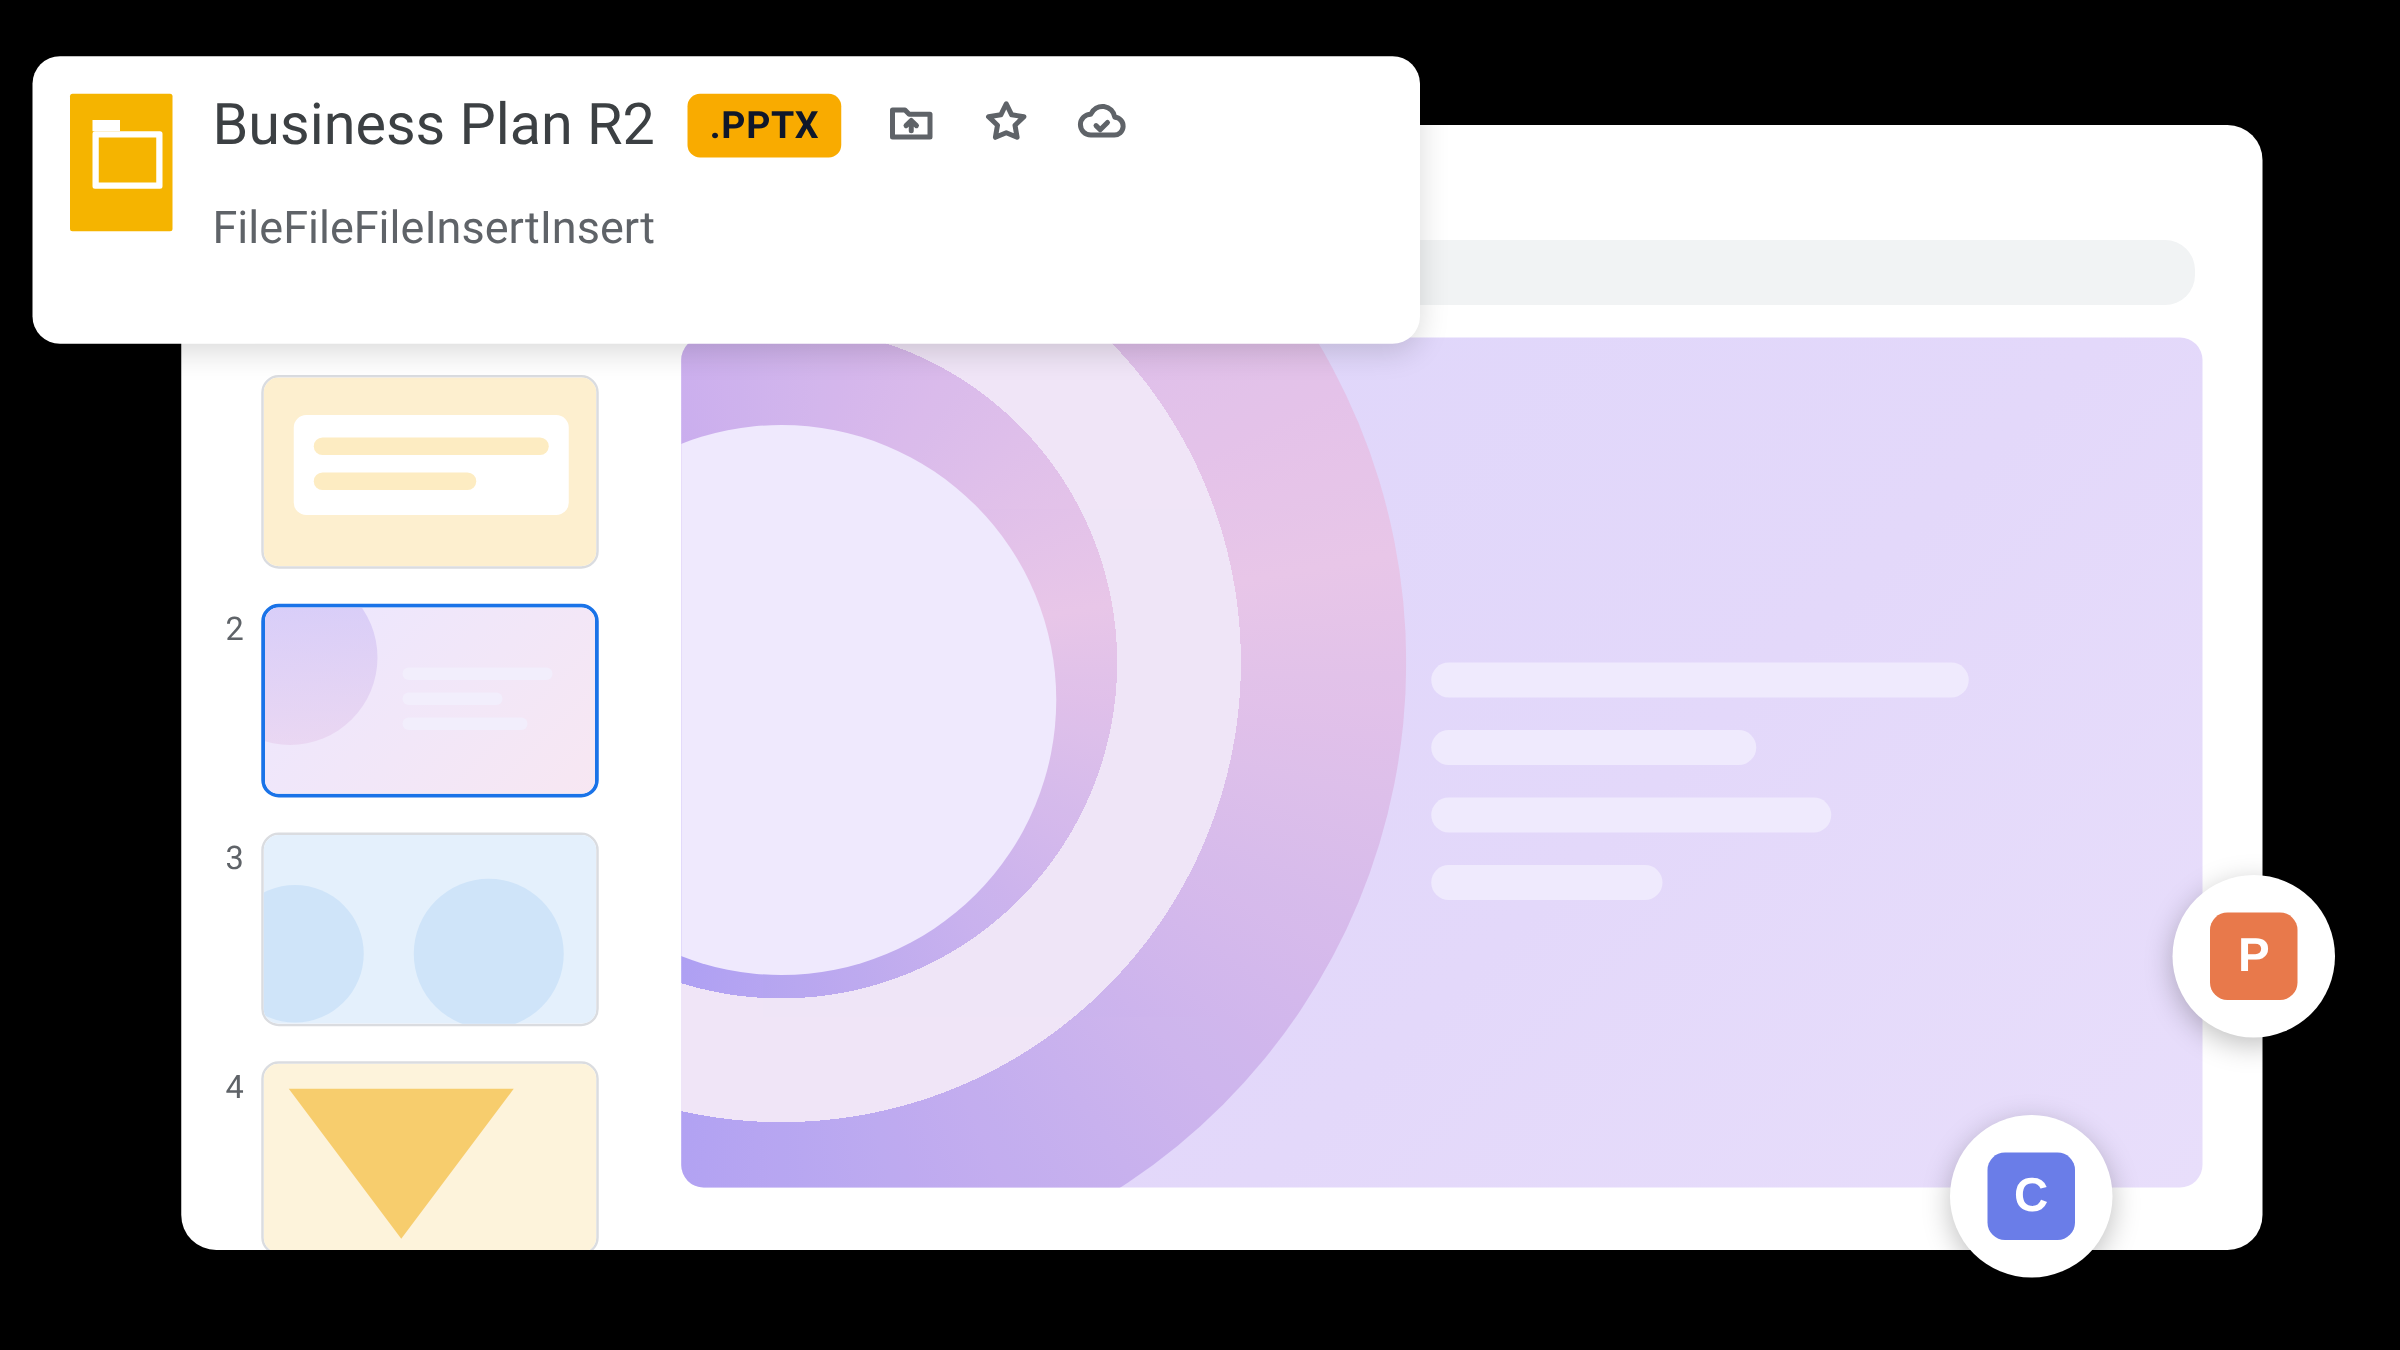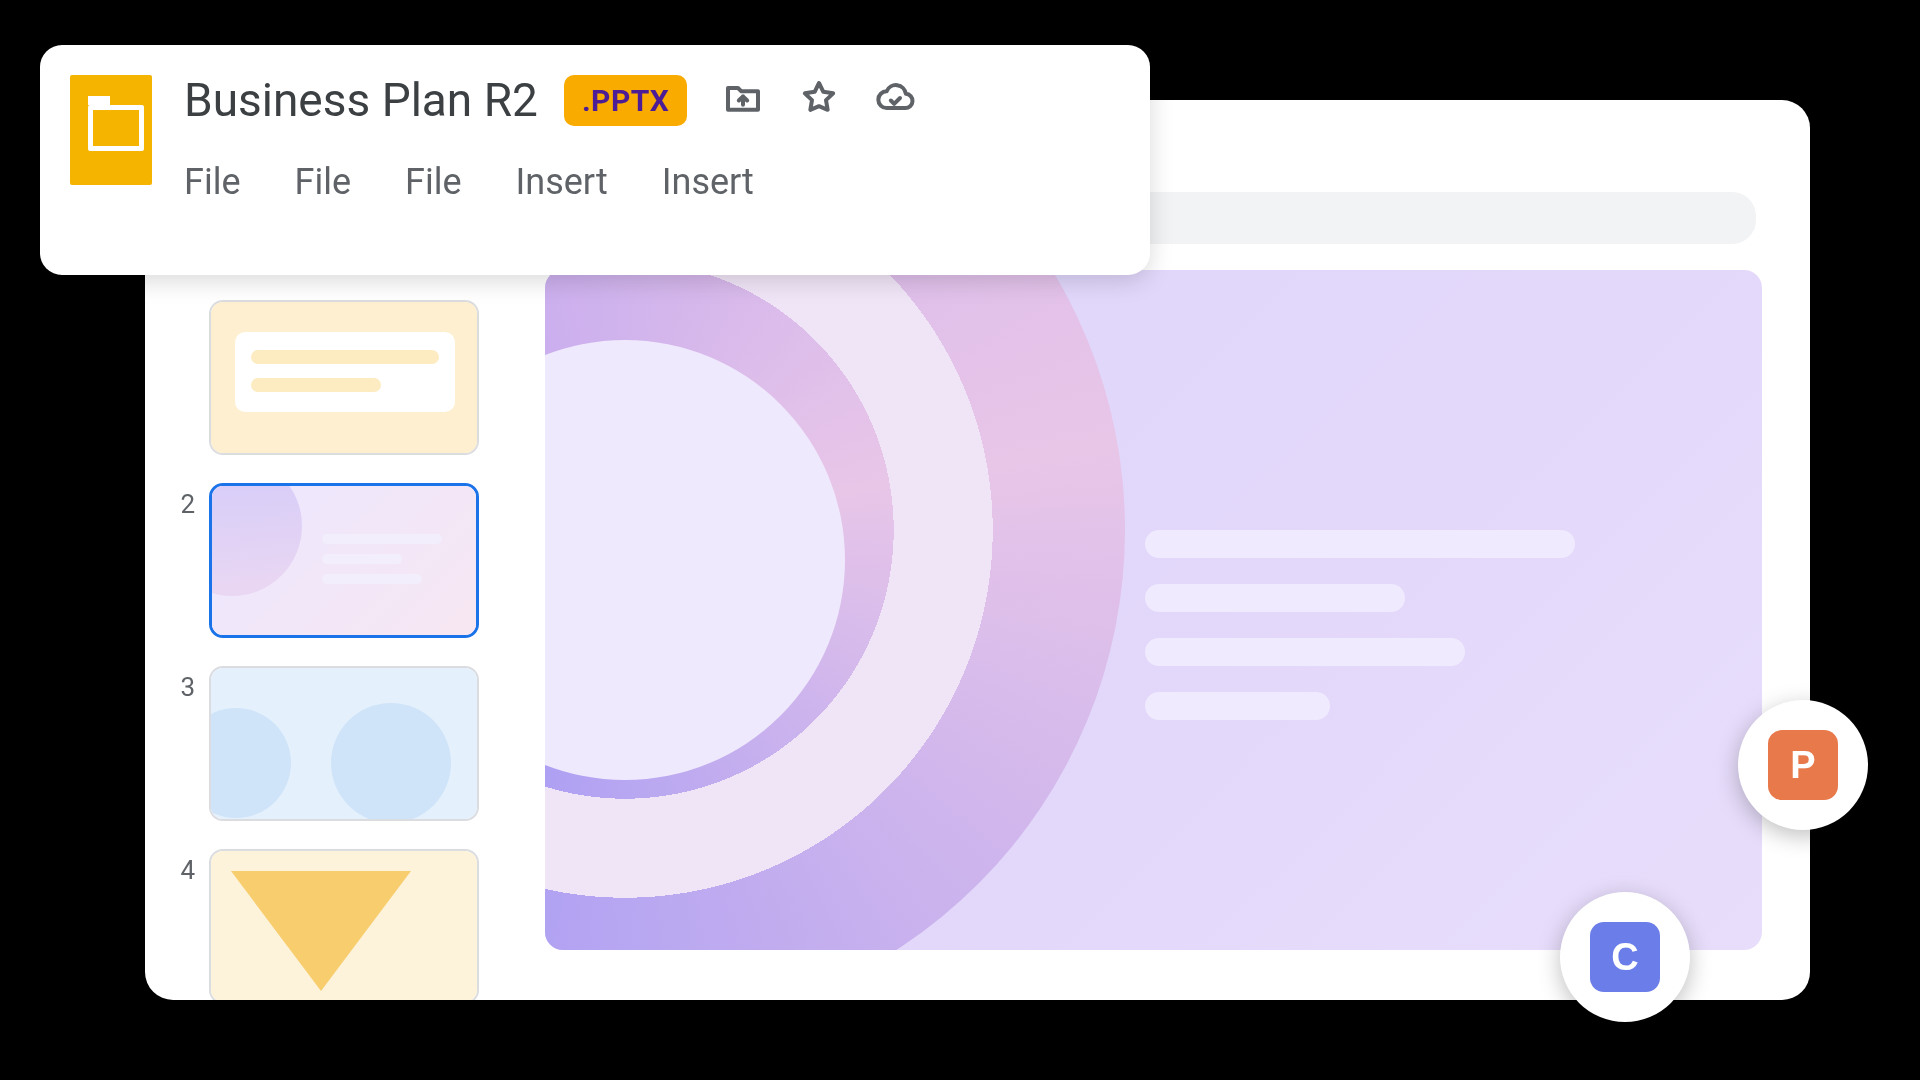--- a/index.html
+++ b/index.html
@@ -20,21 +20,21 @@
     width: 1665px;
     height: 900px;
     background: #fff;
     border-radius: 28px;
     overflow: hidden;
   }
 
   
   .header-panel {
     position: absolute;
-    left: 40px;
+    left: 26px;
     top: 45px;
     width: 1110px;
     height: 230px;
     background: #fff;
     border-radius: 22px;
     box-shadow: 0 6px 24px rgba(0,0,0,0.15);
     display: flex;
     align-items: flex-start;
     padding: 24px 30px 0 30px;
     z-index: 50;
@@ -72,39 +72,38 @@
     gap: 26px;
     margin-top: 4px;
   }
   .doc-title {
     font-size: 46px;
     font-weight: 400;
     color: #3c4043;
   }
   .ext-badge {
     background: #f9ab00;
-    color: #4c1d95;
+    color: #0f172a;
     font-weight: 700;
     font-size: 30px;
     padding: 8px 18px;
     border-radius: 10px;
     letter-spacing: 0.5px;
   }
   .title-actions {
     display: flex;
     align-items: center;
     gap: 36px;
     margin-left: 10px;
   }
   .title-actions svg { width: 40px; height: 40px; }
   .icon-stroke { fill: none; stroke: #5f6368; stroke-width: 2.4; stroke-linejoin: round; stroke-linecap: round; }
 
   .menu-row {
     display: flex;
-    gap: 54px;
     margin-top: 34px;
     font-size: 36px;
     color: #5f6368;
   }
   .menu-item { cursor: pointer; }
 
   
   .content {
     position: absolute;
     top: 0; left: 0; right: 0; bottom: 0;

